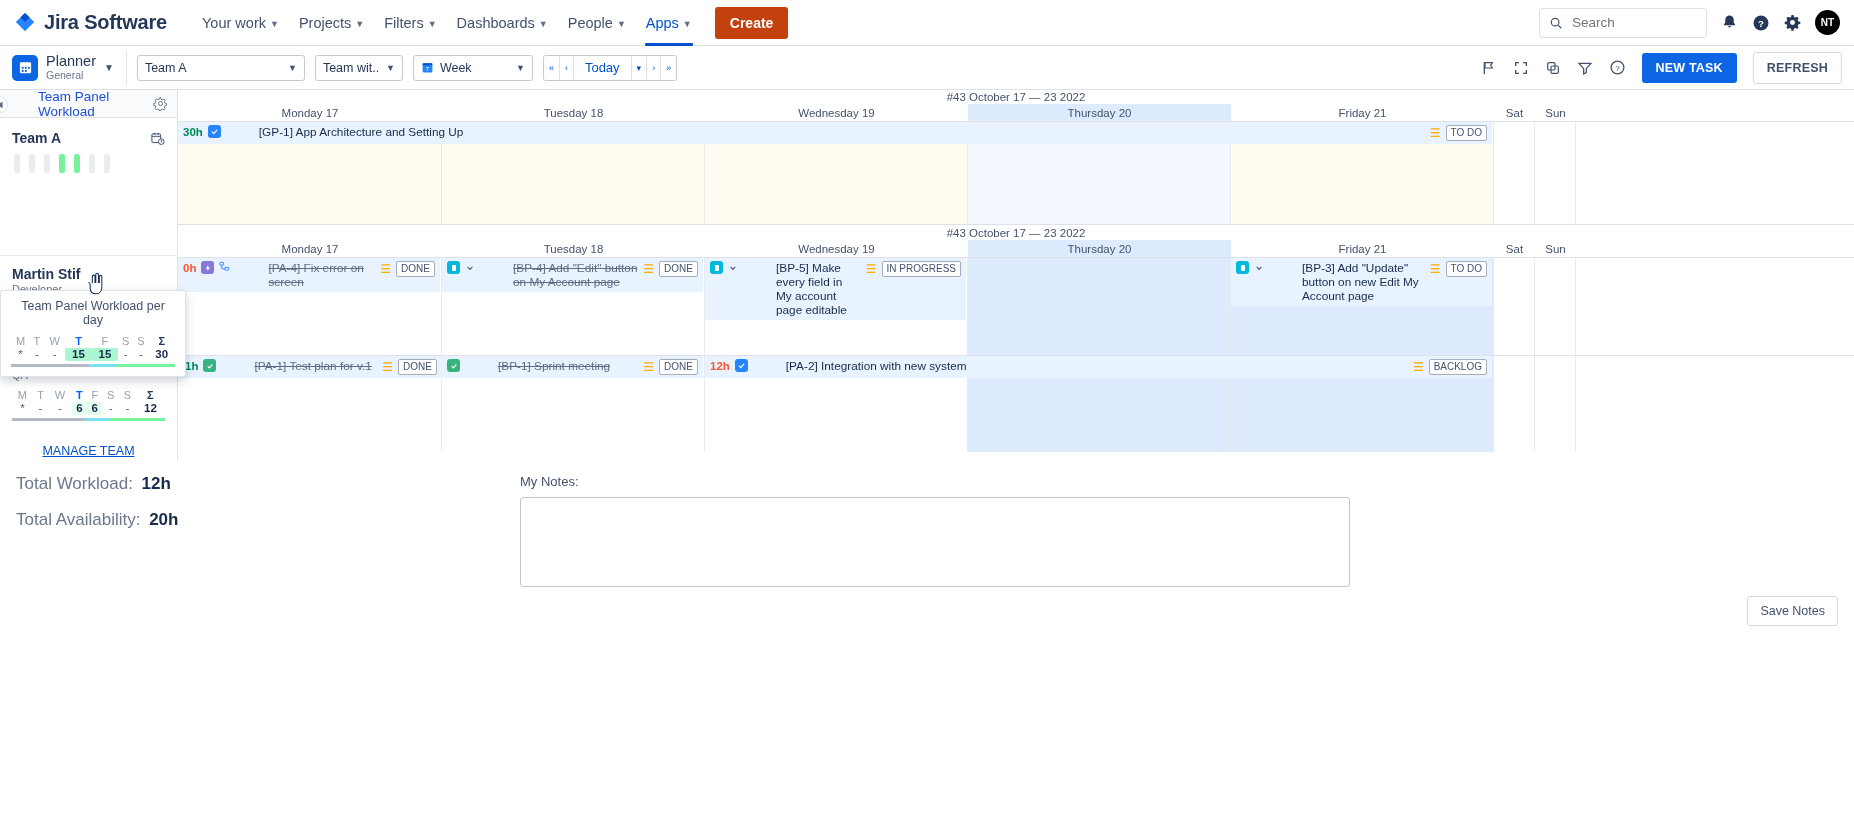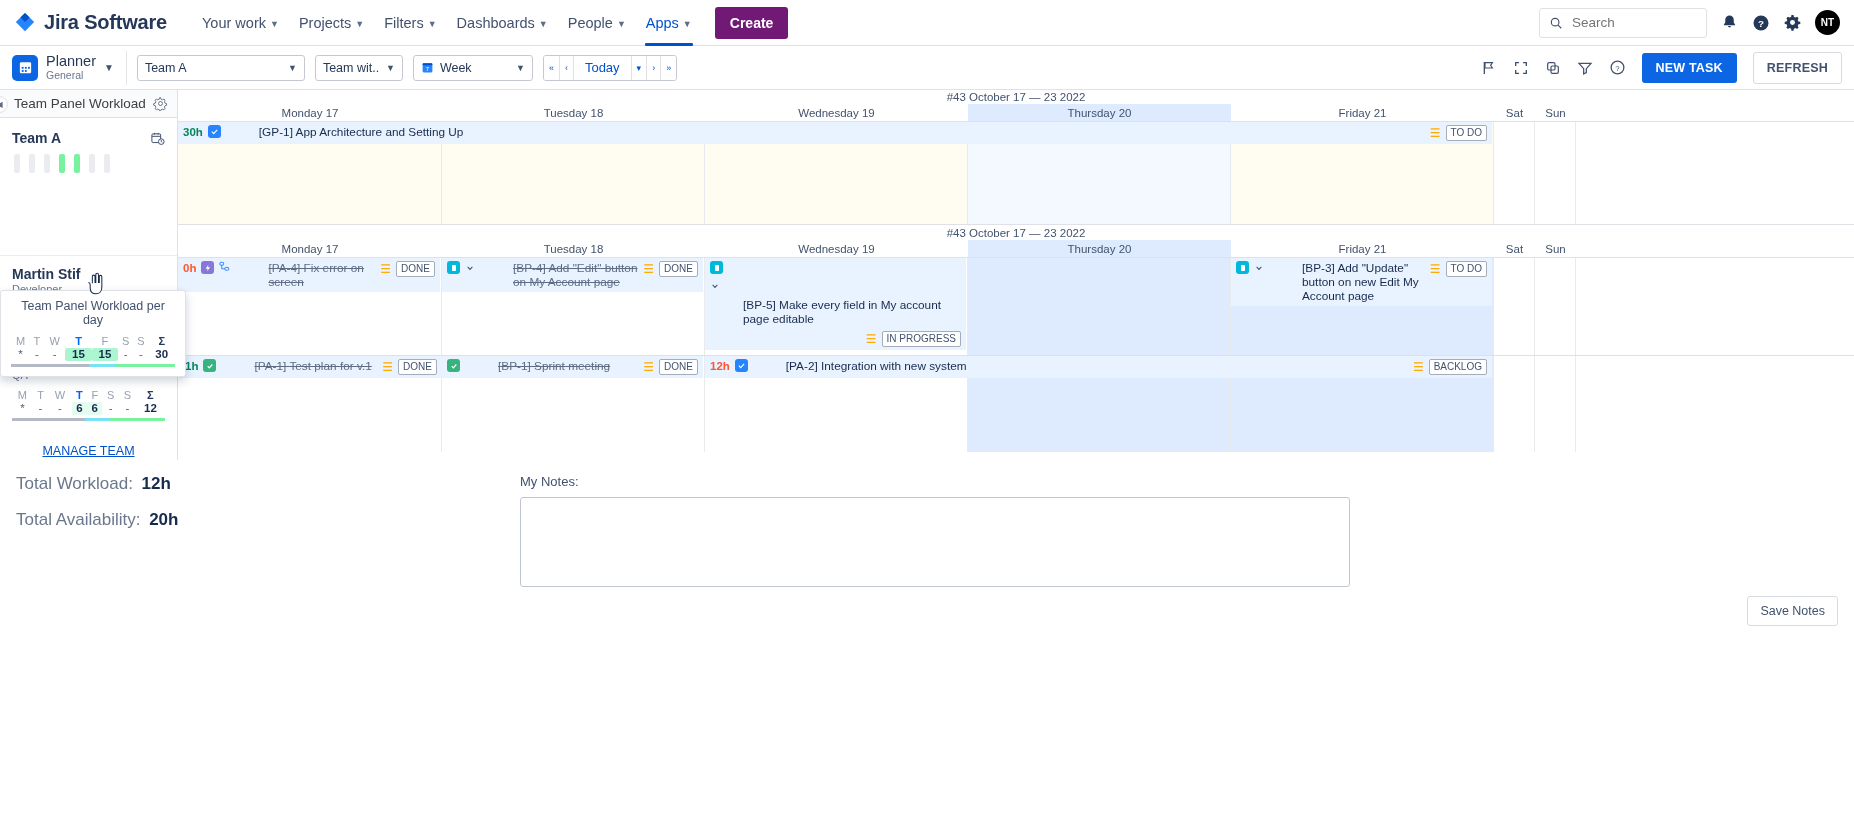--- a/index.html
+++ b/index.html
@@ -34,21 +34,21 @@
     color: #42526e; font-size: 14.5px; cursor: pointer; height: 46px;
     position: relative;
   }
   .nav-item .caret { font-size: 9px; color: #5e6c84; margin-top: 2px;}
   .nav-item.active { color: #0052cc; text-align: right; }
   .nav-item.active::after {
     content: ""; position: absolute; left: 8px; right: 8px; bottom: 0;
     height: 3px; background: #0052cc; border-radius: 1px;
   }
   .create-btn {
-    margin-left: 14px; background: #701a75; color: #fff;
+    margin-left: 14px; background: #c2410c; color: #fff;
     font-size: 14px; font-weight: 600; border: none; border-radius: 3px;
     padding: 8px 15px; cursor: pointer;
   }
   .nav-right { margin-left: auto; display: flex; align-items: center; gap: 14px; }
   .search-box {
     width: 168px; height: 30px; border: 1px solid #dfe1e6; border-radius: 3px;
     display: flex; align-items: center; gap: 7px; padding: 0 9px; background: #fff;
   }
   .search-box input {
     border: none; outline: none; font-size: 13.5px; color: #5e6c84;
@@ -113,21 +113,21 @@
 
   
   .body-wrap { display: flex; height: 370px; }
   .side {
     width: 178px; flex: 0 0 178px; border-right: 1px solid #dfe1e6; position: relative; background: #fff;
   }
   .side-head {
     height: 28px; display: flex; align-items: center; justify-content: space-between;
     padding: 0 9px 0 14px; border-bottom: 1px solid #dfe1e6; background: #fafbfc;
   }
-  .side-head .ttl { font-size: 13.5px; color: #404040; }
+  .side-head .ttl { font-size: 13.5px; color: #1d4ed8; margin-left: 24px; }
   .collapse-knob {
     position: absolute; left: -9px; top: 6px; width: 17px; height: 17px;
     border-radius: 50%; border: 1px solid #dfe1e6; background: #fff;
     display: flex; align-items: center; justify-content: center; font-size: 8px; color: #5e6c84;
     cursor: pointer; z-index: 6;
   }
 
   .team-block { padding: 12px 12px 6px 12px; }
   .team-row { display: flex; align-items: center; justify-content: space-between; }
   .team-name { font-size: 14px; font-weight: 700; color: #253858; }
@@ -630,21 +630,21 @@
                 <path d="M12 3v14l5-5 1.5 1.5L12 21 5.5 13.5 7 12l5 5z"></path>
               </svg>
           </span>
           <span class="title done">[BP-4] Add "Edit" button on My Account page</span>
           <span class="right">
             <span class="prio">☰</span>
             <span class="status">DONE</span>
           </span>
         </div>
 
-        <div class="task blue" style="left:527px;top:0;width:261px;flex-direction:column;">
+        <div class="task blue" style="left:527px;top:0;width:261px;">
           <span class="chip-sq chip-teal">
             <svg width="8" height="8" viewBox="0 0 24 24">
                 <rect x="6" y="3" width="12" height="18" rx="2" fill="#fff"></rect>
               </svg>
           </span>
           <span>
             <svg width="10" height="11" viewBox="0 0 24 24" fill="#42526e">
                 <path d="M12 3v14l5-5 1.5 1.5L12 21 5.5 13.5 7 12l5 5z"></path>
               </svg>
           </span>

